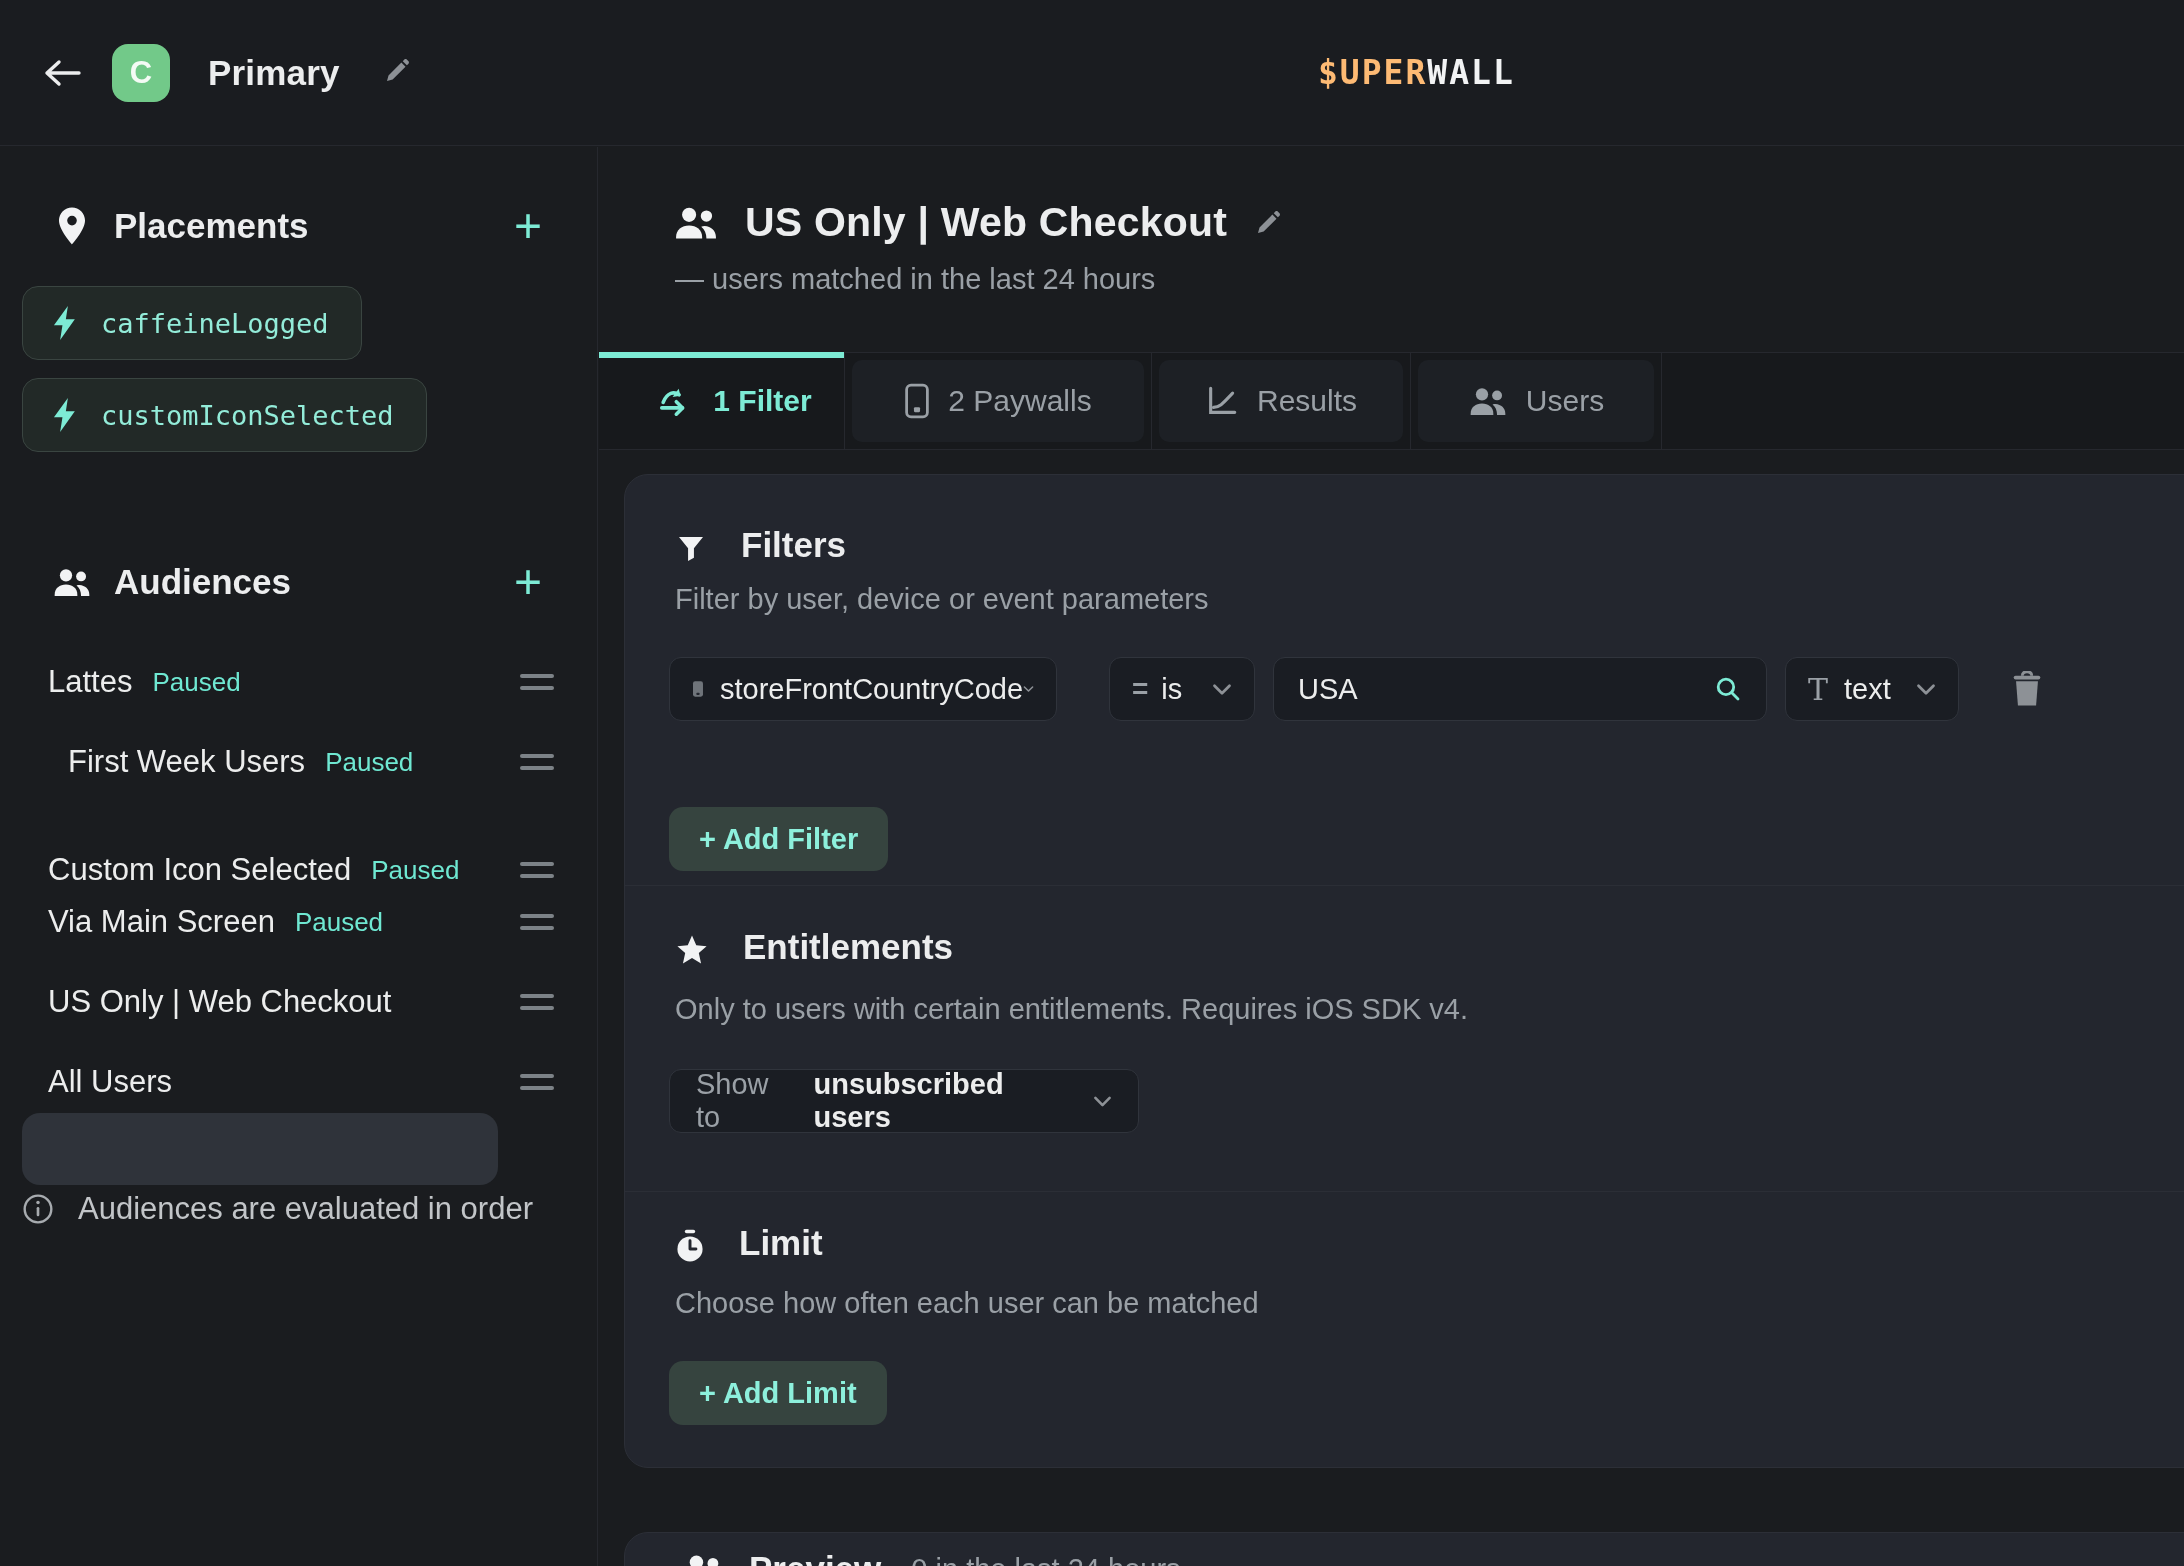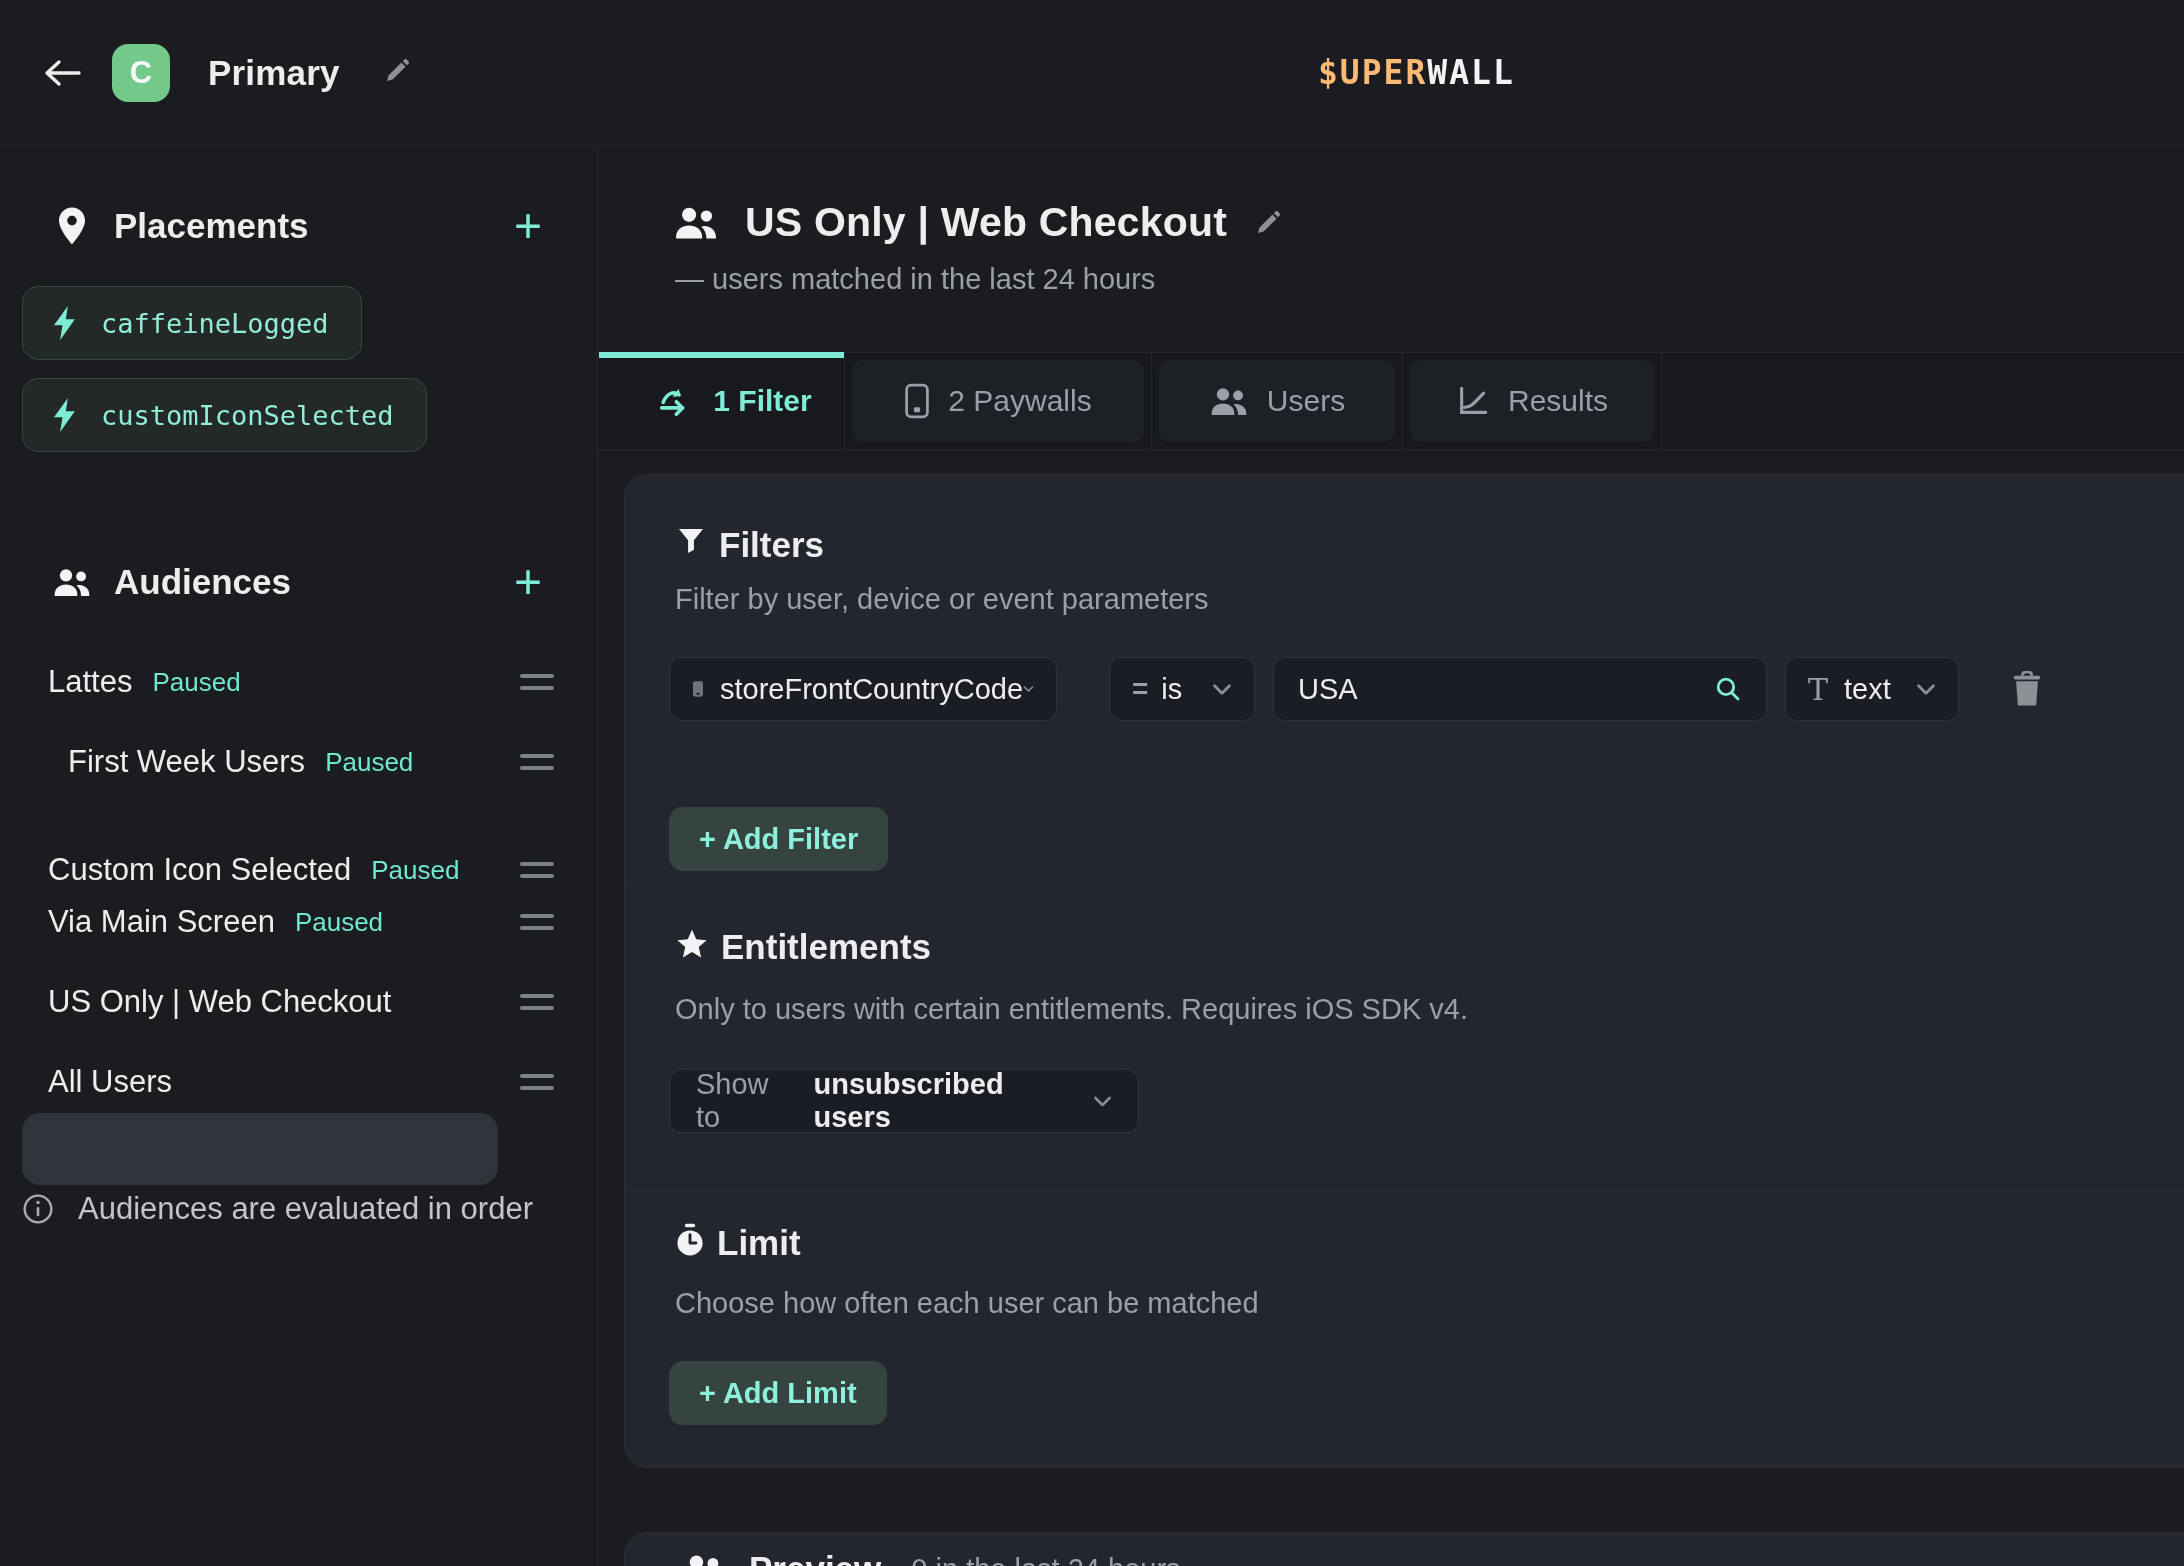--- a/index.html
+++ b/index.html
@@ -61,21 +61,21 @@
   .tab .tinner { display:flex; align-items:center; gap:18px; font-size:30px; font-weight:500; color:#9aa0a6; }
   .tab.inactive::before { content:""; position:absolute; inset:7px 7px 7px 7px; background:#1d2025; border-radius:10px; }
   .tab .tinner { position:relative; z-index:1; }
   .tab.active { background:#17191c;padding-left:28px; }
   .tab.active::after { content:""; position:absolute; left:0; top:-1px; width:100%; height:6px; background:#7debd5; }
   .tab.active .tinner { color:#7debd5; font-weight:600; }
   .t1 { width:246px; } .t2 { width:307px; } .t3 { width:259px; } .t4 { width:251px; }
 
   .card { position:absolute; left:25px; top:327px; width:1590px; height:994px;
     background:#23262e; border:1px solid #2c2f37; border-radius:24px; }
-  .sec-title { position:absolute; display:flex; align-items:flex-start; gap:12px; }
+  .sec-title { position:absolute; display:flex; align-items:flex-end; gap:34px; }
   .sec-title .stext { font-size:35px; font-weight:700; }
   .sec-sub { position:absolute; left:50px; font-size:29px; color:#9aa0a6; }
   .divider { position:absolute; left:0; width:100%; height:1px; background:#2b2e36; }
 
   .control { position:absolute; height:64px; background:#1a1d23; border:1px solid #30343c;
     border-radius:12px; display:flex; align-items:center; cursor:pointer; }
   .control .ctext { font-size:29px; color:#eceded; }
   .control .cmut { font-size:29px; color:#9aa0a6; }
   .chev { margin-left:auto; }
   .add-btn { position:absolute; height:64px; padding:0 30px; border-radius:14px;
@@ -252,40 +252,40 @@
       </div>
       <div class="tab t2 inactive">
         <span class="tinner">
           <svg width="26" height="36" viewBox="0 0 18 26">
             <rect x="1.5" y="1.5" width="15" height="23" rx="3.2" fill="none" stroke="#9aa0a6" stroke-width="2"></rect>
             <rect x="6.8" y="17.5" width="4.4" height="3.6" rx="0.8" fill="#9aa0a6"></rect>
           </svg>
           <span>2 Paywalls</span>
         </span>
       </div>
+      <div class="tab t3 inactive">
+        <span class="tinner">
+          <svg width="34" height="34" viewBox="0 0 24 24">
+            <path d="M4 3 V20 H21" stroke="#9aa0a6" stroke-width="2.2" fill="none" stroke-linecap="round"></path>
+            <path d="M6 16.5 C11 16.5 14 12 19.5 6.5" stroke="#9aa0a6" stroke-width="2.2" fill="none" stroke-linecap="round"></path>
+          </svg>
+          <span>Results</span>
+        </span>
+      </div>
       <div class="tab t4 inactive">
         <span class="tinner">
           <svg width="40" height="32" viewBox="0 0 30 24">
               <circle cx="10.5" cy="7" r="4.6" fill="#9aa0a6"></circle>
               <path d="M2 21.5c0-4.8 3.8-7.6 8.5-7.6s8.5 2.8 8.5 7.6v1H2v-1z" fill="#9aa0a6"></path>
               <circle cx="21.8" cy="7.8" r="3.7" fill="#9aa0a6"></circle>
               <path d="M20.6 14.3c4.2.3 7.4 3 7.4 7.2v1h-6.2c0-3.4-1.2-6.1-3.4-7.8.7-.3 1.5-.4 2.2-.4z" fill="#9aa0a6"></path>
             </svg>
           <span>Users</span>
         </span>
       </div>
-      <div class="tab t3 inactive">
-        <span class="tinner">
-          <svg width="34" height="34" viewBox="0 0 24 24">
-            <path d="M4 3 V20 H21" stroke="#9aa0a6" stroke-width="2.2" fill="none" stroke-linecap="round"></path>
-            <path d="M6 16.5 C11 16.5 14 12 19.5 6.5" stroke="#9aa0a6" stroke-width="2.2" fill="none" stroke-linecap="round"></path>
-          </svg>
-          <span>Results</span>
-        </span>
-      </div>
     </div>
 
     <div class="card">
 
       <div class="sec-title" style="left:50px; top:50px;">
         <svg width="32" height="32" viewBox="0 0 24 24">
           <path d="M3 3 H21 L14.2 11.5 V18.5 L9.8 21 V11.5 L3 3z" fill="#f2f3f4"></path>
           </svg>
         <span class="stext">Filters</span>
       </div>

